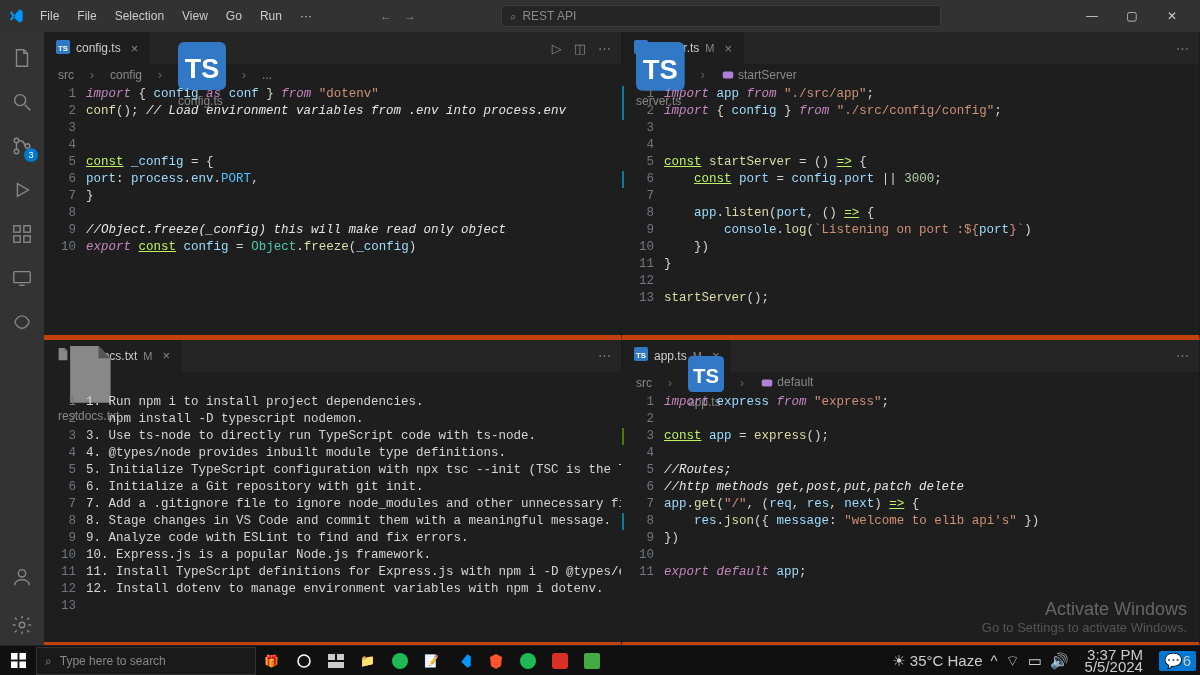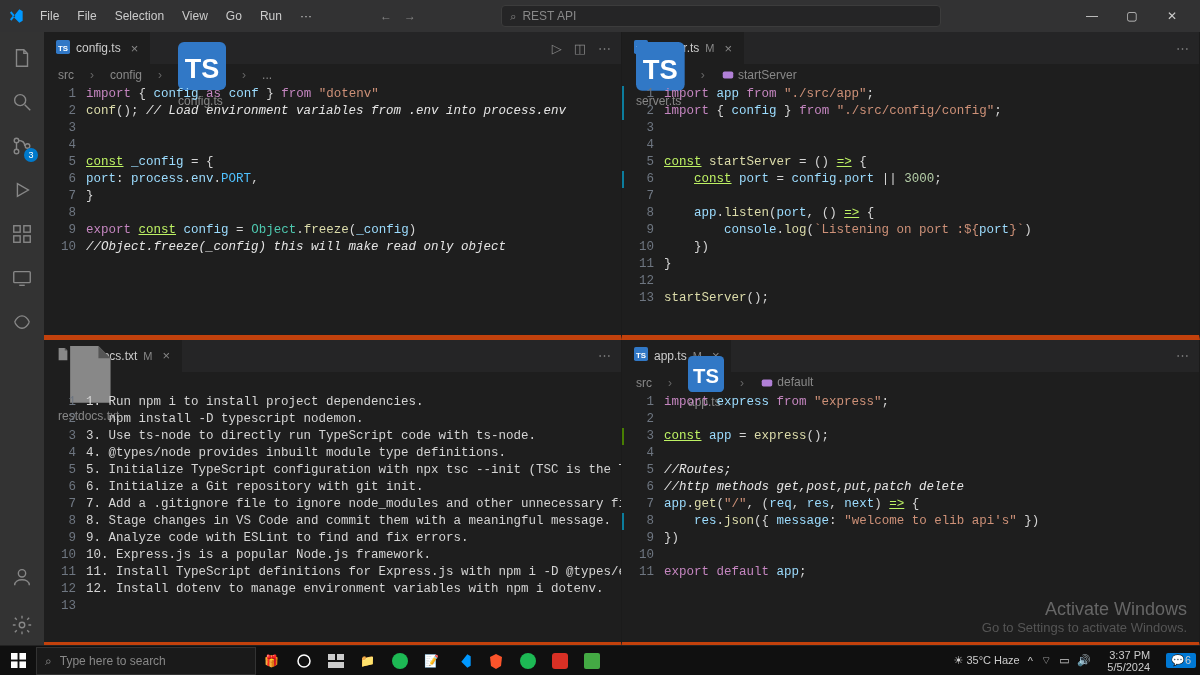--- a/index.html
+++ b/index.html
@@ -94,21 +94,21 @@
 .gutter {
   width: 42px; text-align: right; padding: 0 10px 0 0;
   color: #6e7681; flex-shrink: 0;
 }
 .gutter .ln { height: 17px; }
 .gutter .ln.mod { border-left: 2px solid #0c7d9d; }
 .gutter .ln.add { border-left: 2px solid #487e02; }
 .code { flex: 1; overflow: hidden; }
 .code .line { height: 17px; white-space: pre; }
 
-.tok-kw { color: #c586c0; }
+.tok-kw { color: #c586c0; font-style: italic; }
 .tok-kw2 { color: #bef264; text-decoration: underline; }
 .tok-str { color: #ce9178; }
 .tok-fn { color: #dcdcaa; }
 .tok-var { color: #9cdcfe; }
 .tok-type { color: #4ec9b0; }
 .tok-num { color: #b5cea8; }
 .tok-comment { color: #e5e5e5; font-style: italic; }
 .tok-punct { color: #d4d4d4; }
 .tok-const { color: #4fc1ff; }
 .tok-op { color: #d4d4d4; }
@@ -127,21 +127,21 @@
   border-top: 1px solid #222;
 }
 .taskbar .start { width: 36px; height: 30px; display: flex; align-items: center; justify-content: center; cursor: pointer; }
 .taskbar .search-tb {
   height: 28px; width: 220px; background: #1a1a1a;
   border: 1px solid #333; display: flex; align-items: center;
   padding: 0 8px; color: #888; gap: 8px;
 }
 .taskbar .tb-icons { display: flex; align-items: center; height: 100%; }
 .taskbar .tb-icon { width: 32px; height: 30px; display: flex; align-items: center; justify-content: center; cursor: pointer; }
-.taskbar .tb-right { margin-left: auto; display: flex; align-items: center; gap: 8px; padding-right: 4px; color: #ccc; font-size: 11px; }
+.taskbar .tb-right { margin-left: auto; display: flex; align-items: center; gap: 8px; padding-right: 4px; color: #ccc; font-size: 15px; }
 .taskbar .datetime { text-align: right; line-height: 12px; padding: 0 8px; }
 </style>
 </head>
 <body>
 
 <div class="titlebar">
   <svg class="logo" viewBox="0 0 24 24">
       <path fill="#0098ff" d="M17 2l5 3v14l-5 3-9-9 9-11zM3 7l4 5-4 5 2 2 6-7-6-7-2 2z"></path>
     </svg>
   <div class="menu">
@@ -274,22 +274,22 @@
           </div>
       <div class="code">
             <div class="line"><span class="tok-kw">import</span> <span class="tok-punct">{</span> <span class="tok-var">config</span> <span class="tok-kw">as</span> <span class="tok-var">conf</span> <span class="tok-punct">}</span> <span class="tok-kw">from</span> <span class="tok-str">"dotenv"</span></div>
             <div class="line"><span class="tok-fn">conf</span><span class="tok-punct">();</span> <span class="tok-comment">// Load environment variables from .env into process.env</span></div>
             <div class="line"></div>
             <div class="line"></div>
             <div class="line"><span class="tok-kw2">const</span> <span class="tok-var">_config</span> <span class="tok-op">=</span> <span class="tok-punct">{</span></div>
             <div class="line"><span class="tok-var">port</span><span class="tok-punct">:</span> <span class="tok-var">process</span><span class="tok-punct">.</span><span class="tok-var">env</span><span class="tok-punct">.</span><span class="tok-const">PORT</span><span class="tok-punct">,</span></div>
             <div class="line"><span class="tok-punct">}</span></div>
             <div class="line"></div>
+            <div class="line"><span class="tok-comment">//Object.freeze(_config) this will make read only object</span></div>
             <div class="line"><span class="tok-kw">export</span> <span class="tok-kw2">const</span> <span class="tok-var">config</span> <span class="tok-op">=</span> <span class="tok-type">Object</span><span class="tok-punct">.</span><span class="tok-fn">freeze</span><span class="tok-punct">(</span><span class="tok-var">_config</span><span class="tok-punct">)</span></div>
-            <div class="line"><span class="tok-comment">//Object.freeze(_config) this will make read only object</span></div>
           </div>
     </div>
       </div>
     <div class="editor-pane">
     <div class="tabs">
       <div class="tab">
         <span><svg class="file-icon" viewBox="0 0 16 16">
                 <rect width="16" height="16" rx="2" fill="#3178c6"></rect>
                 <text x="8" y="12" font-size="9" fill="#fff" text-anchor="middle" font-family="sans-serif" font-weight="bold">TS</text>
               </svg></span>

